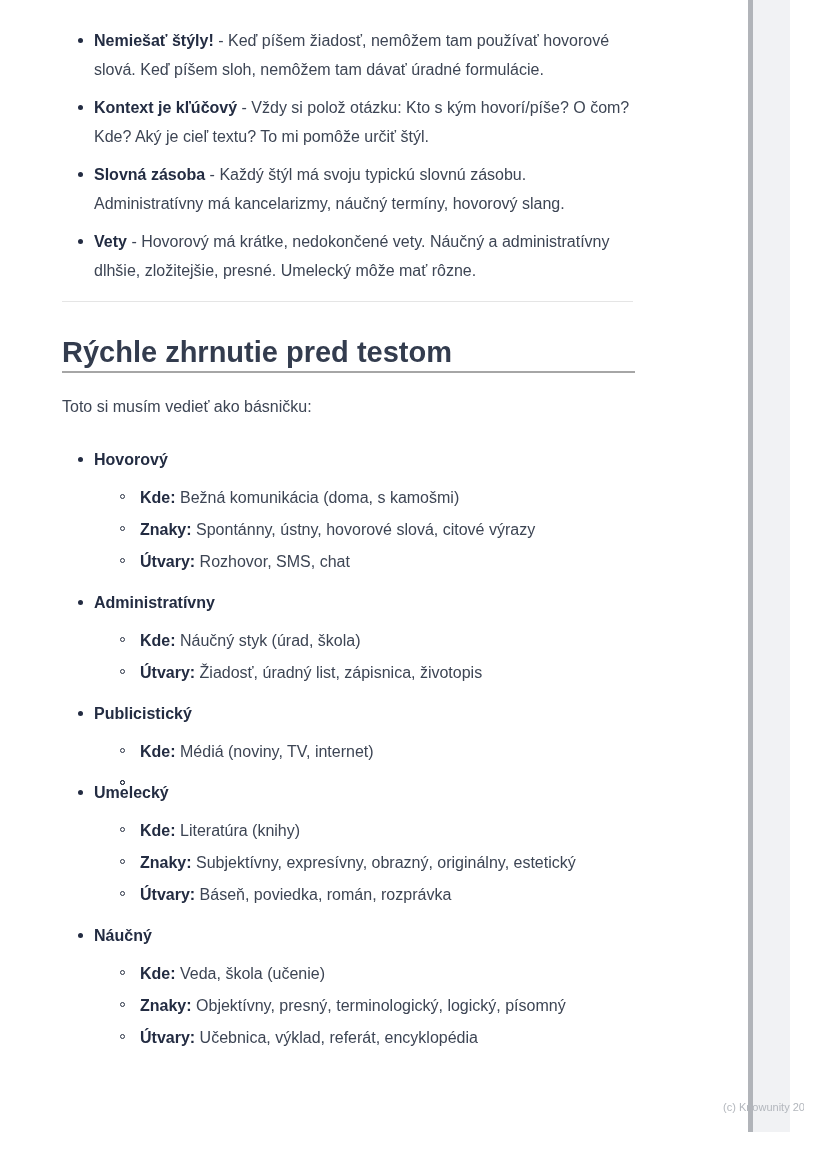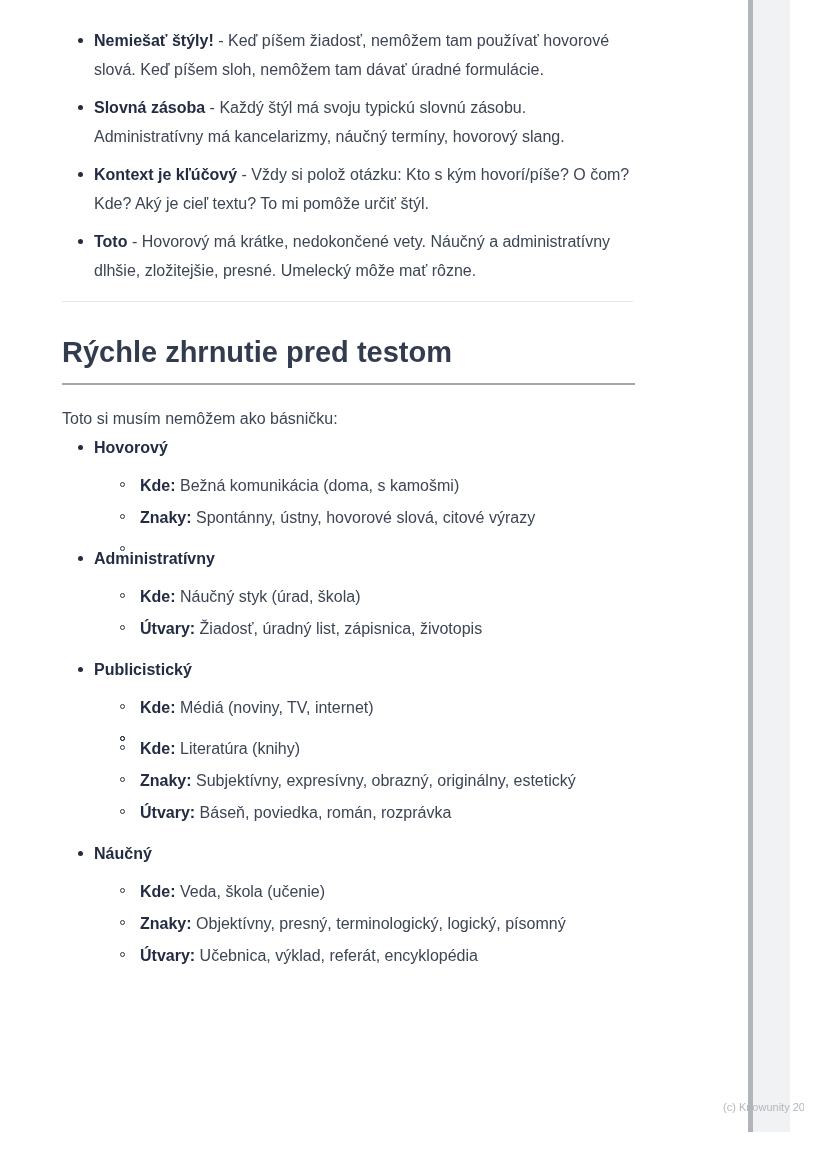--- a/index.html
+++ b/index.html
@@ -35,26 +35,25 @@
   }
 
   hr.sep {
     border:0; border-top:1px solid #e5e5e5;
     margin:16px 0 0 0; width:571px;
   }
   h1.section-heading {
     margin-top:31px;
     font-size:29px; line-height:38px;
     color:#333c4e; font-weight:700;
-    padding-bottom:12px;
     border-bottom:2px solid #a6a6a6;
   }
   p.intro { margin-top:19px; }
 
-  .summary-list { }
+  .summary-list { margin-top:24px; }
   .style-group { margin-bottom:12px; }
 
   
   .gutter {
     position:absolute; left:753px; top:0;
     width:37px; height:1132px;
     background:#f1f2f4;
   }
   .scrollbar {
     position:absolute; left:748px; top:0;
@@ -75,55 +74,56 @@
 <div class="page">
   <div class="content">
 
     <div class="tips">
       <div class="li l1">
         <span class="bullet"></span>
         <p><strong>Nemiešať štýly!</strong> <span>- Keď píšem žiadosť, nemôžem tam používať hovorové slová. Keď píšem sloh, nemôžem tam dávať úradné formulácie.</span></p>
       </div>
       <div class="li l1">
         <span class="bullet"></span>
+        <p><strong>Kontext je kľúčový</strong> <span>- Vždy si polož otázku: Kto s kým hovorí/píše? O čom? Kde? Aký je cieľ textu? To mi pomôže určiť štýl.</span></p>
+      </div>
+      <div class="li l1">
+        <span class="bullet"></span>
         <p><strong>Slovná zásoba</strong> <span>- Každý štýl má svoju typickú slovnú zásobu. Administratívny má kancelarizmy, náučný termíny, hovorový slang.</span></p>
       </div>
       <div class="li l1">
         <span class="bullet"></span>
-        <p><strong>Kontext je kľúčový</strong> <span>- Vždy si polož otázku: Kto s kým hovorí/píše? O čom? Kde? Aký je cieľ textu? To mi pomôže určiť štýl.</span></p>
-      </div>
-      <div class="li l1">
-        <span class="bullet"></span>
-        <p><strong>Toto</strong> <span>- Hovorový má krátke, nedokončené vety. Náučný a administratívny dlhšie, zložitejšie, presné. Umelecký môže mať rôzne.</span></p>
+        <p><strong>Vety</strong> <span>- Hovorový má krátke, nedokončené vety. Náučný a administratívny dlhšie, zložitejšie, presné. Umelecký môže mať rôzne.</span></p>
       </div>
     </div>
 
     <hr class="sep">
 
     <h1 class="section-heading">Rýchle zhrnutie pred testom</h1>
 
-    <p class="intro">Toto si musím nemôžem ako básničku:</p>
+    <p class="intro">Toto si musím vedieť ako básničku:</p>
 
     <div class="summary-list">
 
       <div class="style-group">
         <div class="li l1">
           <span class="bullet"></span>
           <p><strong>Hovorový</strong></p>
         </div>
         <div class="li l2">
           <span class="bullet"></span>
           <p><strong>Kde:</strong> <span>Bežná komunikácia (doma, s kamošmi)</span></p>
         </div>
         <div class="li l2">
           <span class="bullet"></span>
           <p><strong>Znaky:</strong> <span>Spontánny, ústny, hovorové slová, citové výrazy</span></p>
         </div>
         <div class="li l2">
           <span class="bullet"></span>
+          <p><strong>Útvary:</strong> <span>Rozhovor, SMS, chat</span></p>
         </div>
       </div>
 
       <div class="style-group">
         <div class="li l1">
           <span class="bullet"></span>
           <p><strong>Administratívny</strong></p>
         </div>
         <div class="li l2">
           <span class="bullet"></span>
@@ -146,20 +146,24 @@
         </div>
         <div class="li l2">
           <span class="bullet"></span>
         </div>
         <div class="li l2">
           <span class="bullet"></span>
         </div>
       </div>
 
       <div class="style-group">
+        <div class="li l1">
+          <span class="bullet"></span>
+          <p><strong>Umelecký</strong></p>
+        </div>
         <div class="li l2">
           <span class="bullet"></span>
           <p><strong>Kde:</strong> <span>Literatúra (knihy)</span></p>
         </div>
         <div class="li l2">
           <span class="bullet"></span>
           <p><strong>Znaky:</strong> <span>Subjektívny, expresívny, obrazný, originálny, estetický</span></p>
         </div>
         <div class="li l2">
           <span class="bullet"></span>

